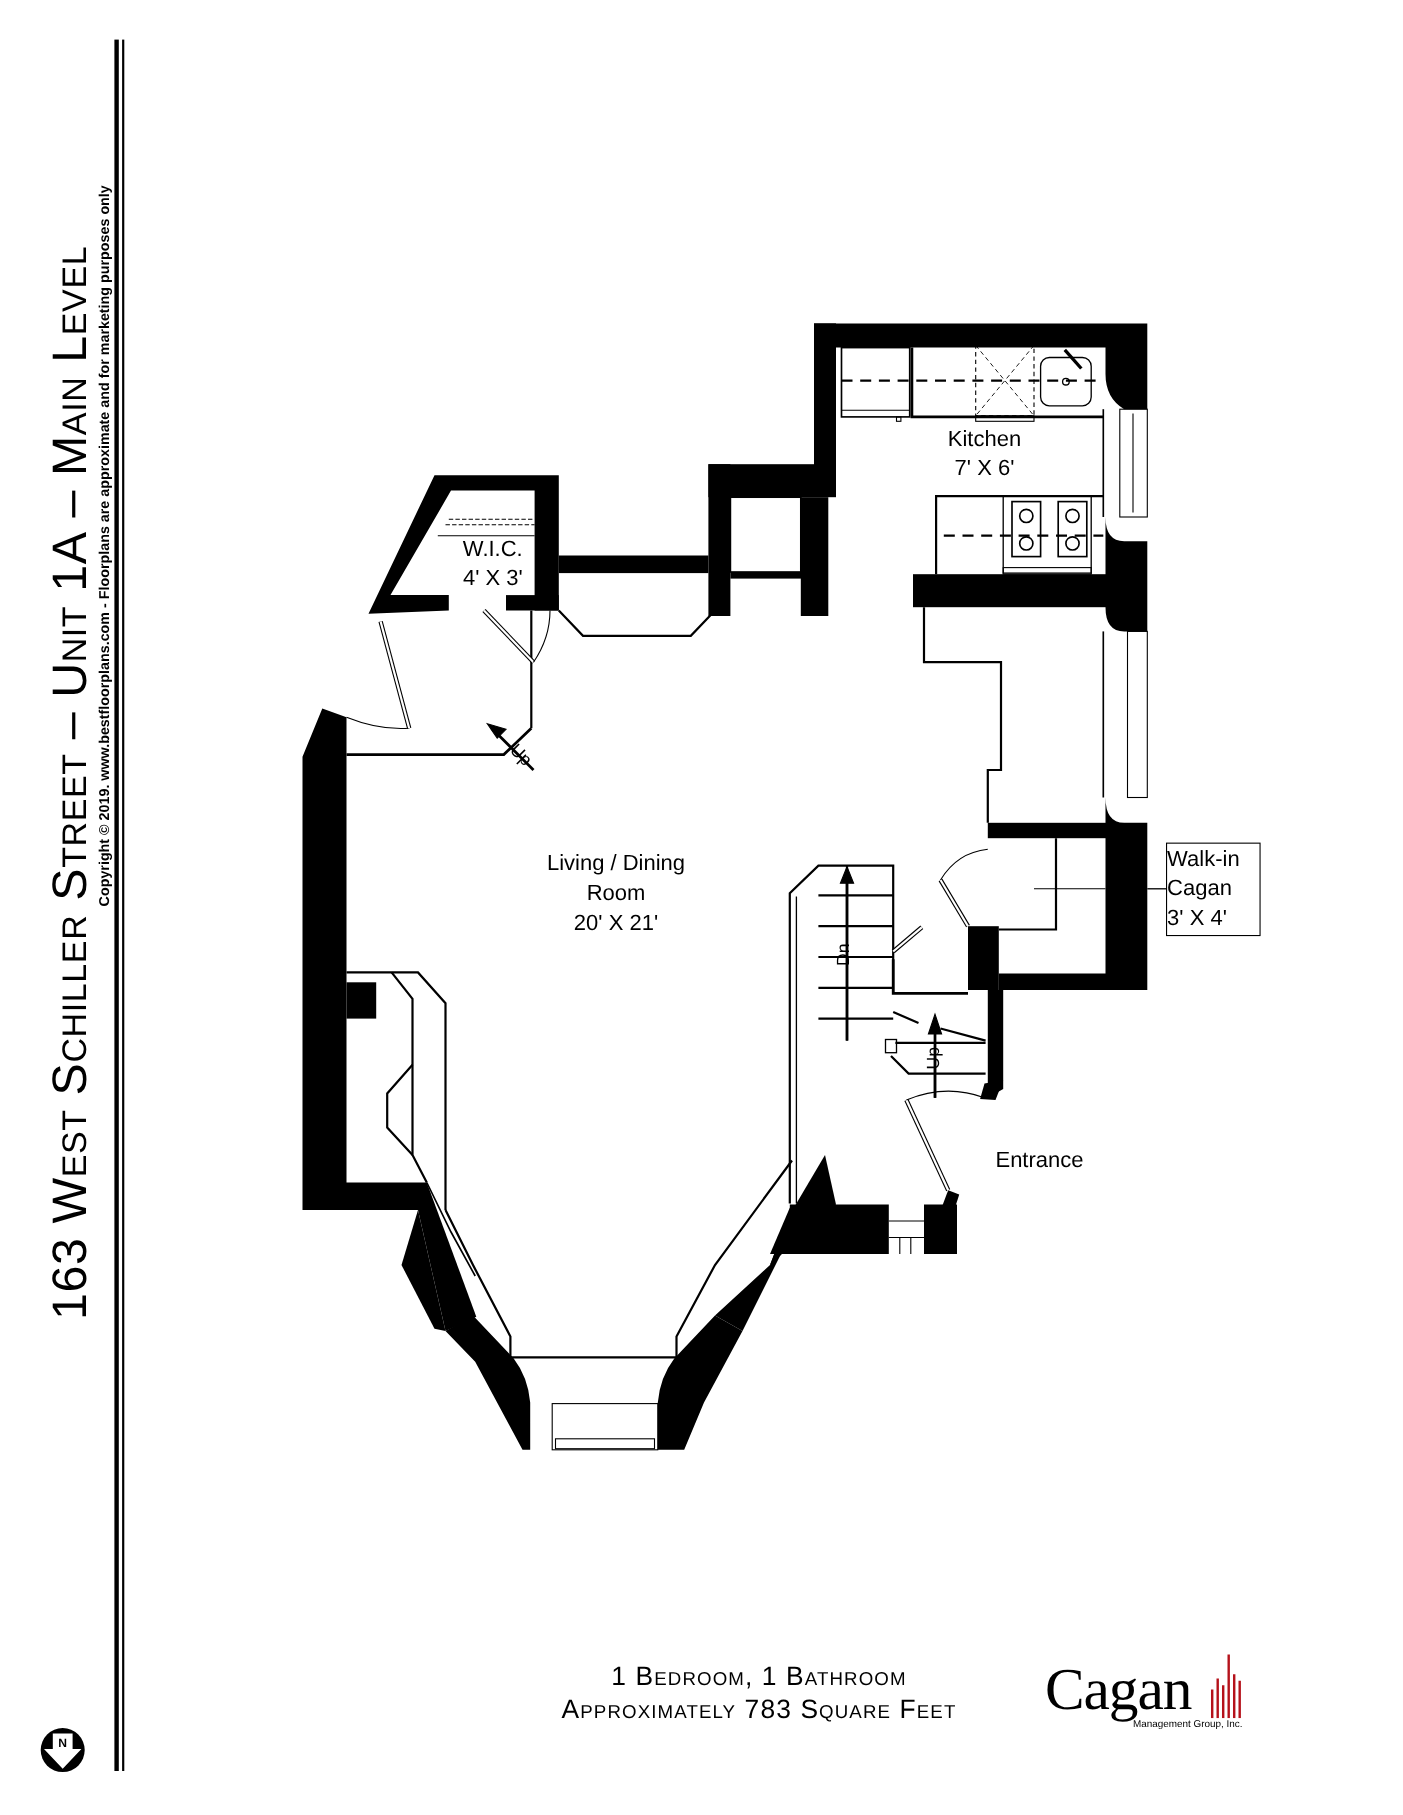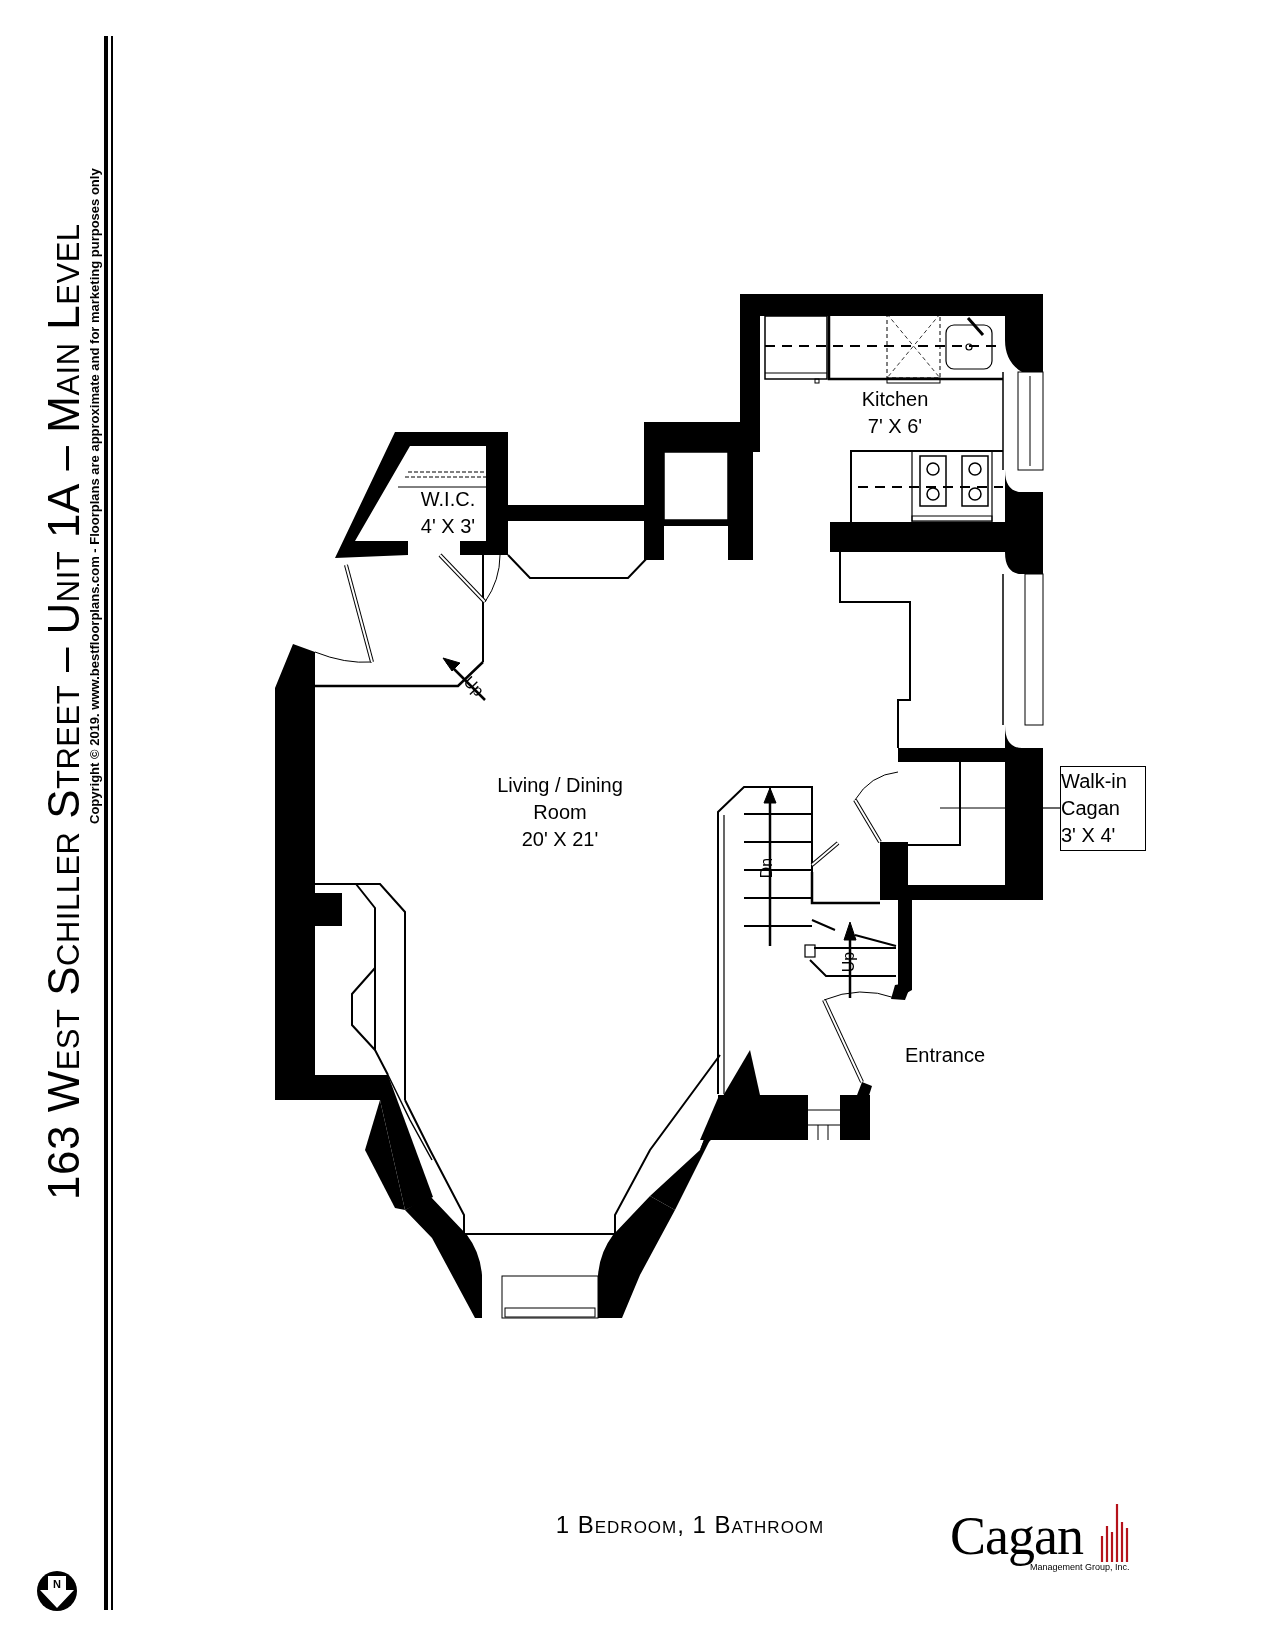--- a/index.html
+++ b/index.html
@@ -204,20 +204,21 @@
 </div>
 <div class="closet-box">
   <div>Walk-in</div>
   <div>Cagan</div>
   <div>3' X 4'</div>
 </div>
 <div class="room-label" style="left:885px; top:1042px; width:120px;text-align:center;">Entrance</div>
 
 <div class="footer-info">
   <div>1 Bedroom, 1 Bathroom</div>
+  <div>Approximately 783 Square Feet</div>
 </div>
 
 <div class="logo">
   <div class="logo-word">Cagan</div>
   <div class="logo-sub">Management Group, Inc.</div>
   <svg class="logo-bars" width="36" height="62" viewBox="0 0 36 62">
     <g stroke="#b5121b" stroke-width="2.2">
       <line x1="4" y1="62" x2="4" y2="36"></line>
       <line x1="9" y1="62" x2="9" y2="26"></line>
       <line x1="14" y1="62" x2="14" y2="32"></line>

